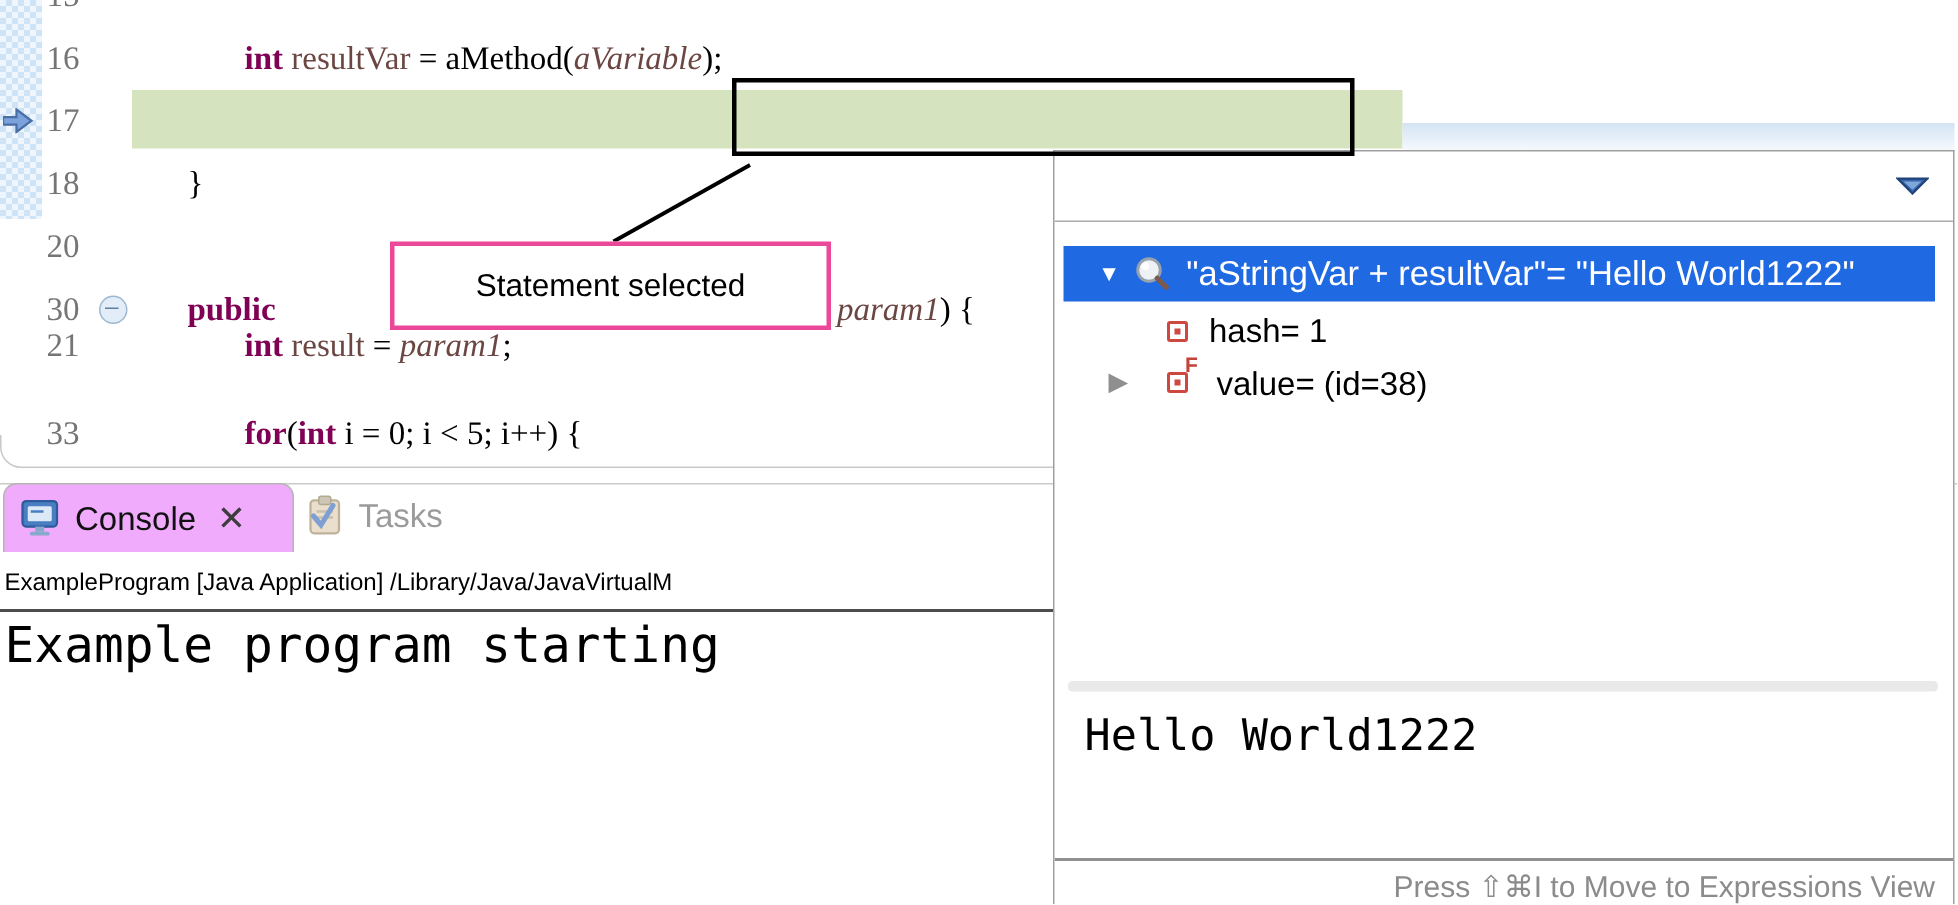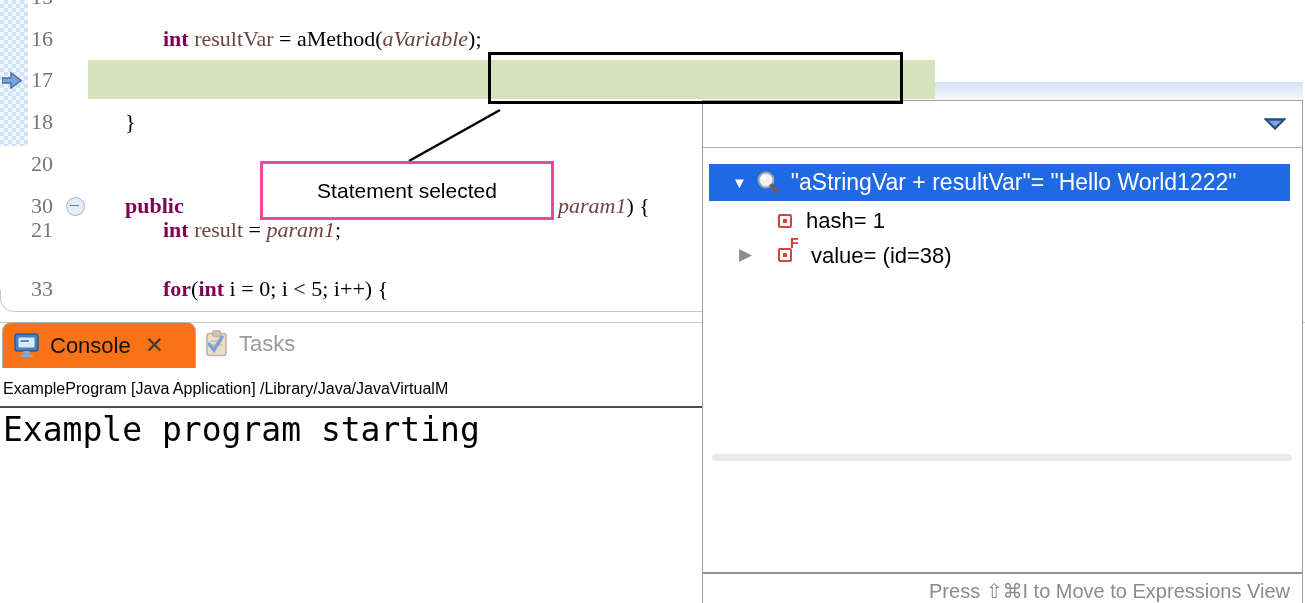--- a/index.html
+++ b/index.html
@@ -25,21 +25,21 @@
   .tk-pl{color:#000;}
   .ip-arrow{position:absolute;left:2px;top:72px;}
   .fold-minus{position:absolute;left:66px;top:197px;width:17px;height:17px;border-radius:50%;
     border:1.5px solid #9db8d2;background:#e2edf7;}
   .fold-minus::after{content:"";position:absolute;left:3px;top:7px;width:9px;height:0;
     border-top:1.5px solid #5f7f9e;}
   .editor-corner{position:absolute;left:0;top:290px;width:704px;height:21px;
     border-left:1.5px solid #c8c8c8;border-bottom:1.5px solid #c8c8c8;border-bottom-left-radius:14px;}
   
   .tabbar-line{position:absolute;left:0;top:322px;width:1305px;height:0;border-top:1.5px solid #cacaca;}
-  .tab-console{position:absolute;left:2px;top:322px;width:194px;height:46px;background:#f97316;
+  .tab-console{position:absolute;left:2px;top:322px;width:194px;height:46px;background:#f0abfc;
     border:1.5px solid #b5b5b5;border-bottom:none;border-radius:9px 9px 0 0;
     display:flex;align-items:center;box-sizing:border-box;}
   .tab-console-label{font-size:22px;color:#111;margin-left:9px;}
   .tab-close{font-size:23px;color:#3c3c3c;font-weight:600;margin-left:14px;line-height:1;}
   .tab-tasks{position:absolute;left:205px;top:330px;display:flex;align-items:center;}
   .tab-tasks-label{font-size:22px;color:#9b9b9b;margin-left:9px;}
   .console-desc{position:absolute;left:3px;top:374px;width:698px;height:30px;line-height:30px;
     font-size:16px;color:#000;white-space:nowrap;overflow:hidden;}
   .console-desc-rule{position:absolute;left:0;top:406px;width:702px;height:0;border-top:2px solid #4d4d4d;}
   .console-output{position:absolute;left:3px;top:408px;font-family:"DejaVu Sans Mono",monospace;
@@ -147,20 +147,21 @@
       </svg>
       <span class="tree-main-label">"aStringVar + resultVar"= "Hello World1222"</span>
     </div>
     <span class="fld fld-hash"></span>
     <span class="tree-label lbl-hash">hash= 1</span>
     <span class="tri-closed">▶</span>
     <span class="fld fld-value"></span>
     <span class="fsup">F</span>
     <span class="tree-label lbl-value">value= (id=38)</span>
     <div class="popup-splitter"></div>
+    <div class="popup-detail">Hello World1222</div>
     <div class="popup-status-sep"></div>
     <div class="popup-status">Press ⇧⌘I to Move to Expressions View</div>
   </div>
 
   <svg class="overlay-svg">
     <line x1="500" y1="110" x2="409" y2="161" stroke="#000" stroke-width="2.5"></line>
   </svg>
   <div class="sel-box"></div>
   <div class="callout">
     <span class="callout-label">Statement selected</span>

